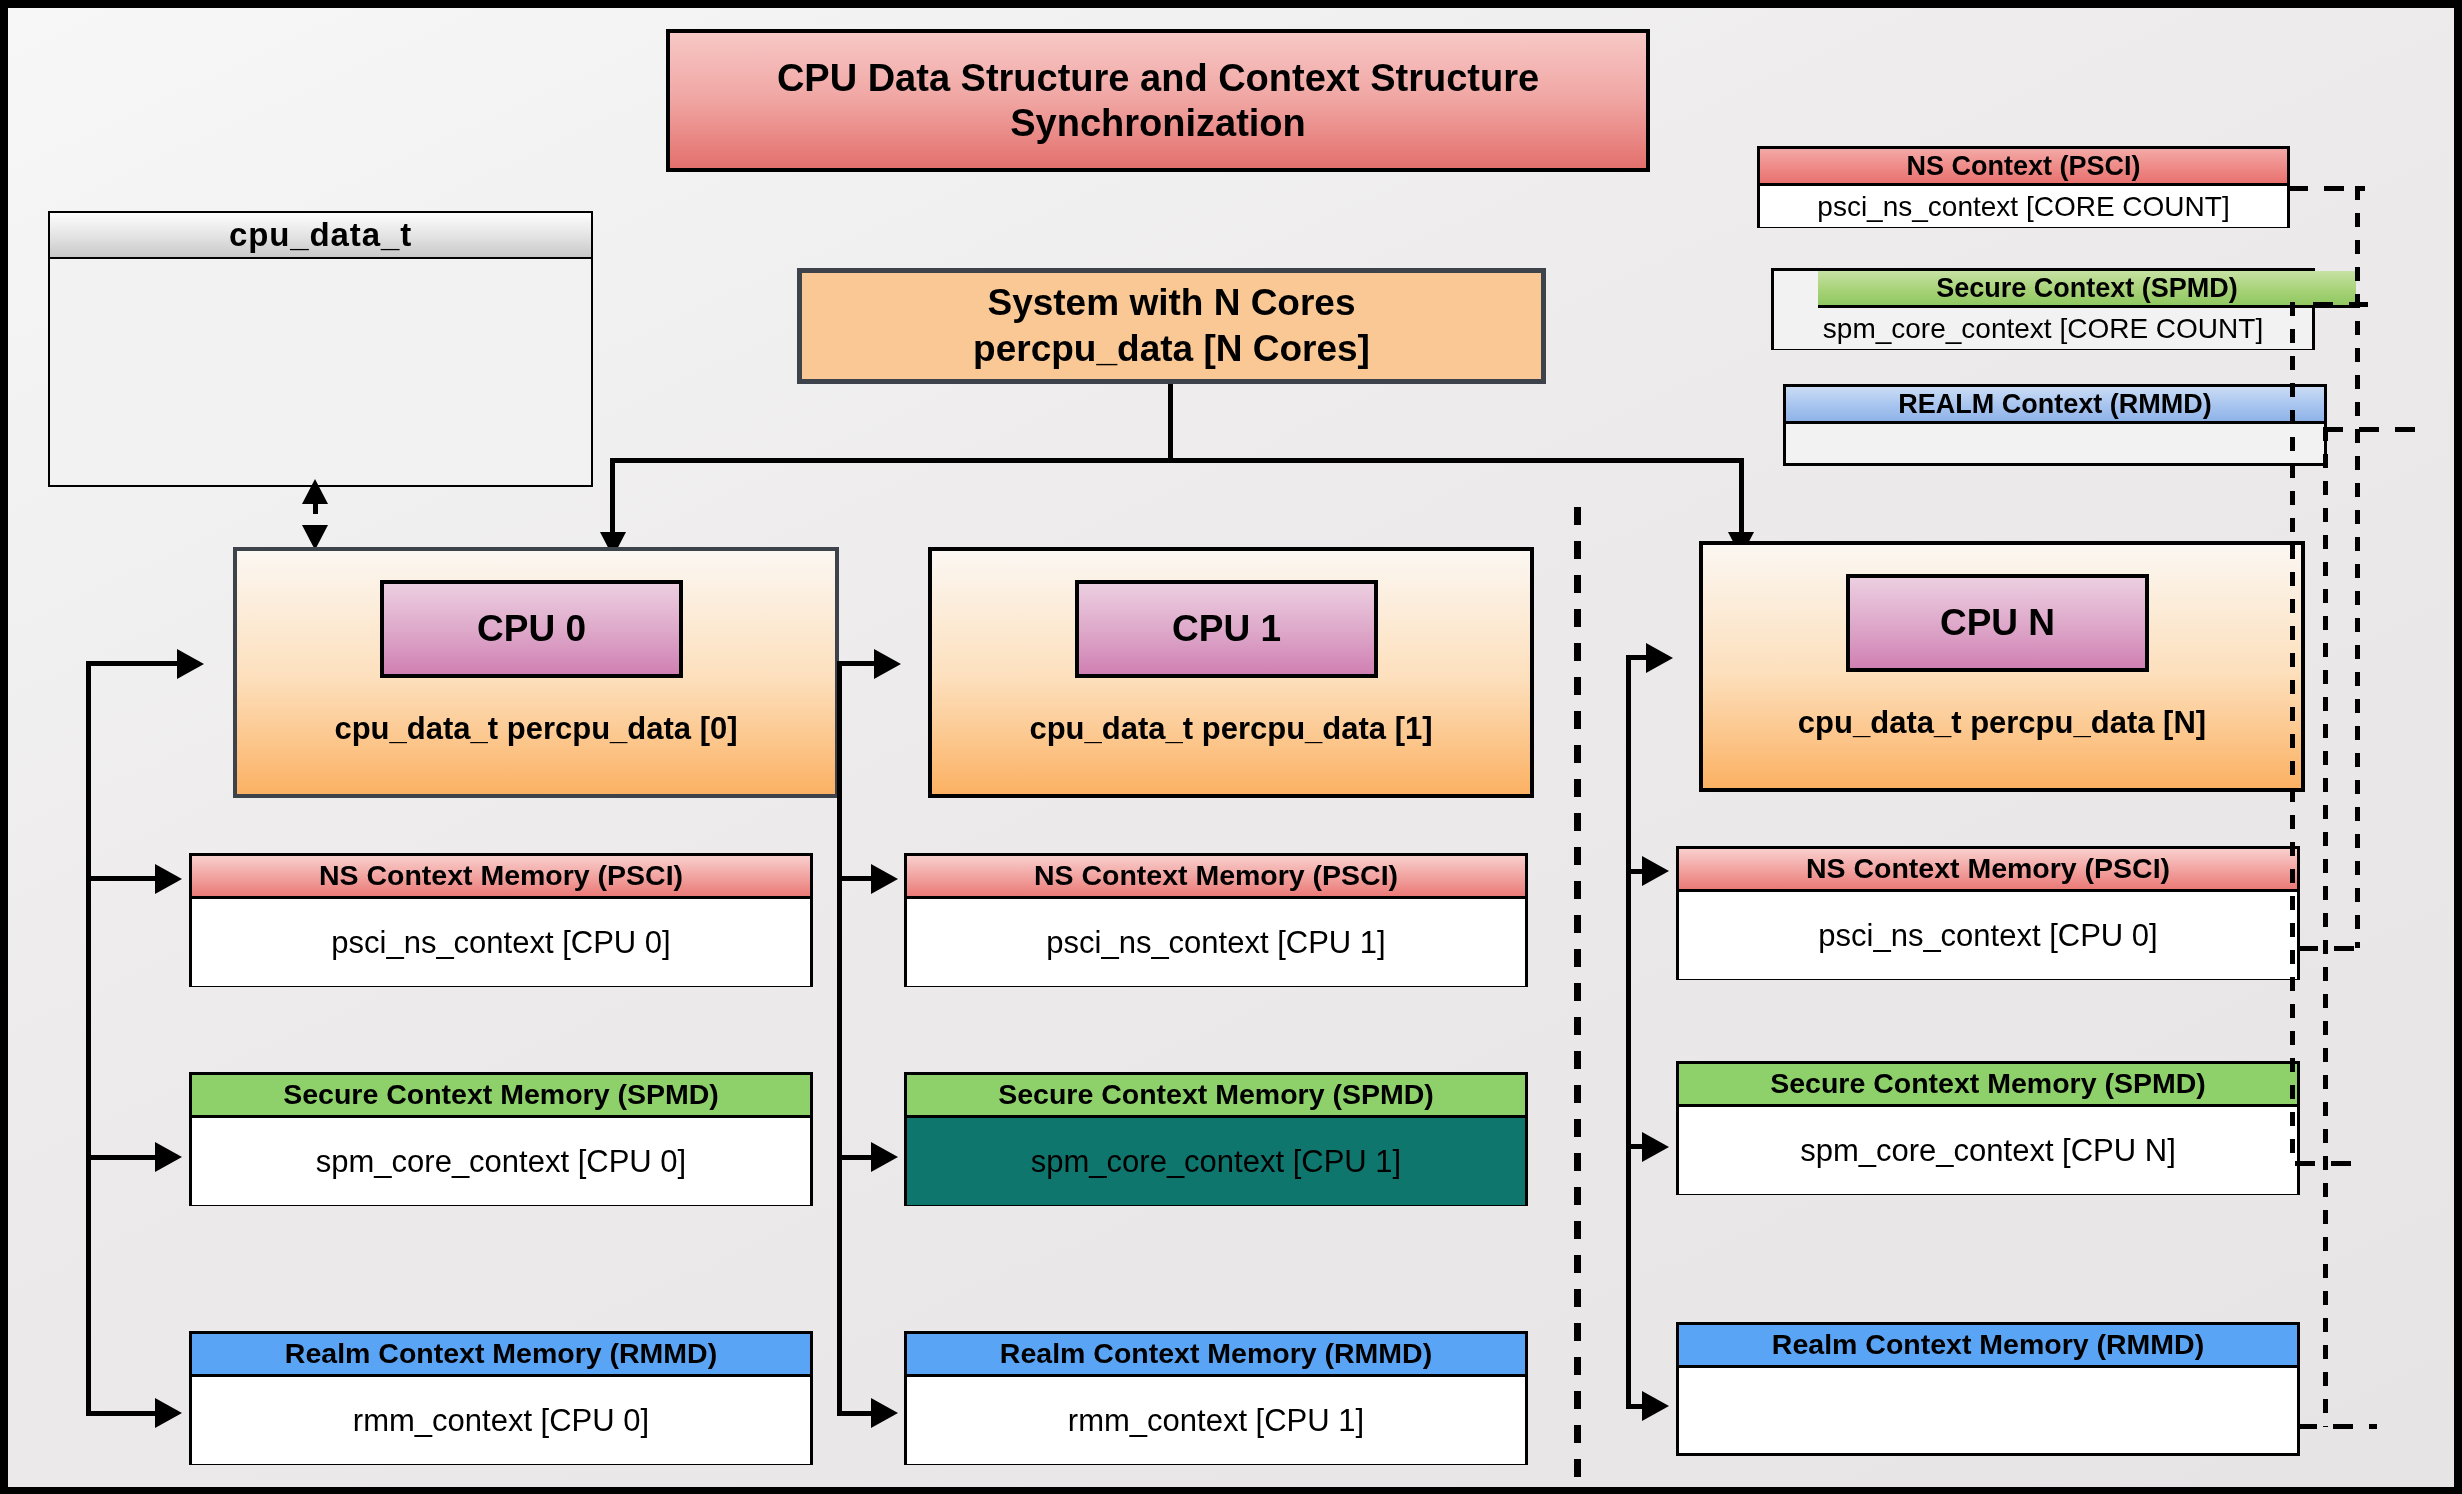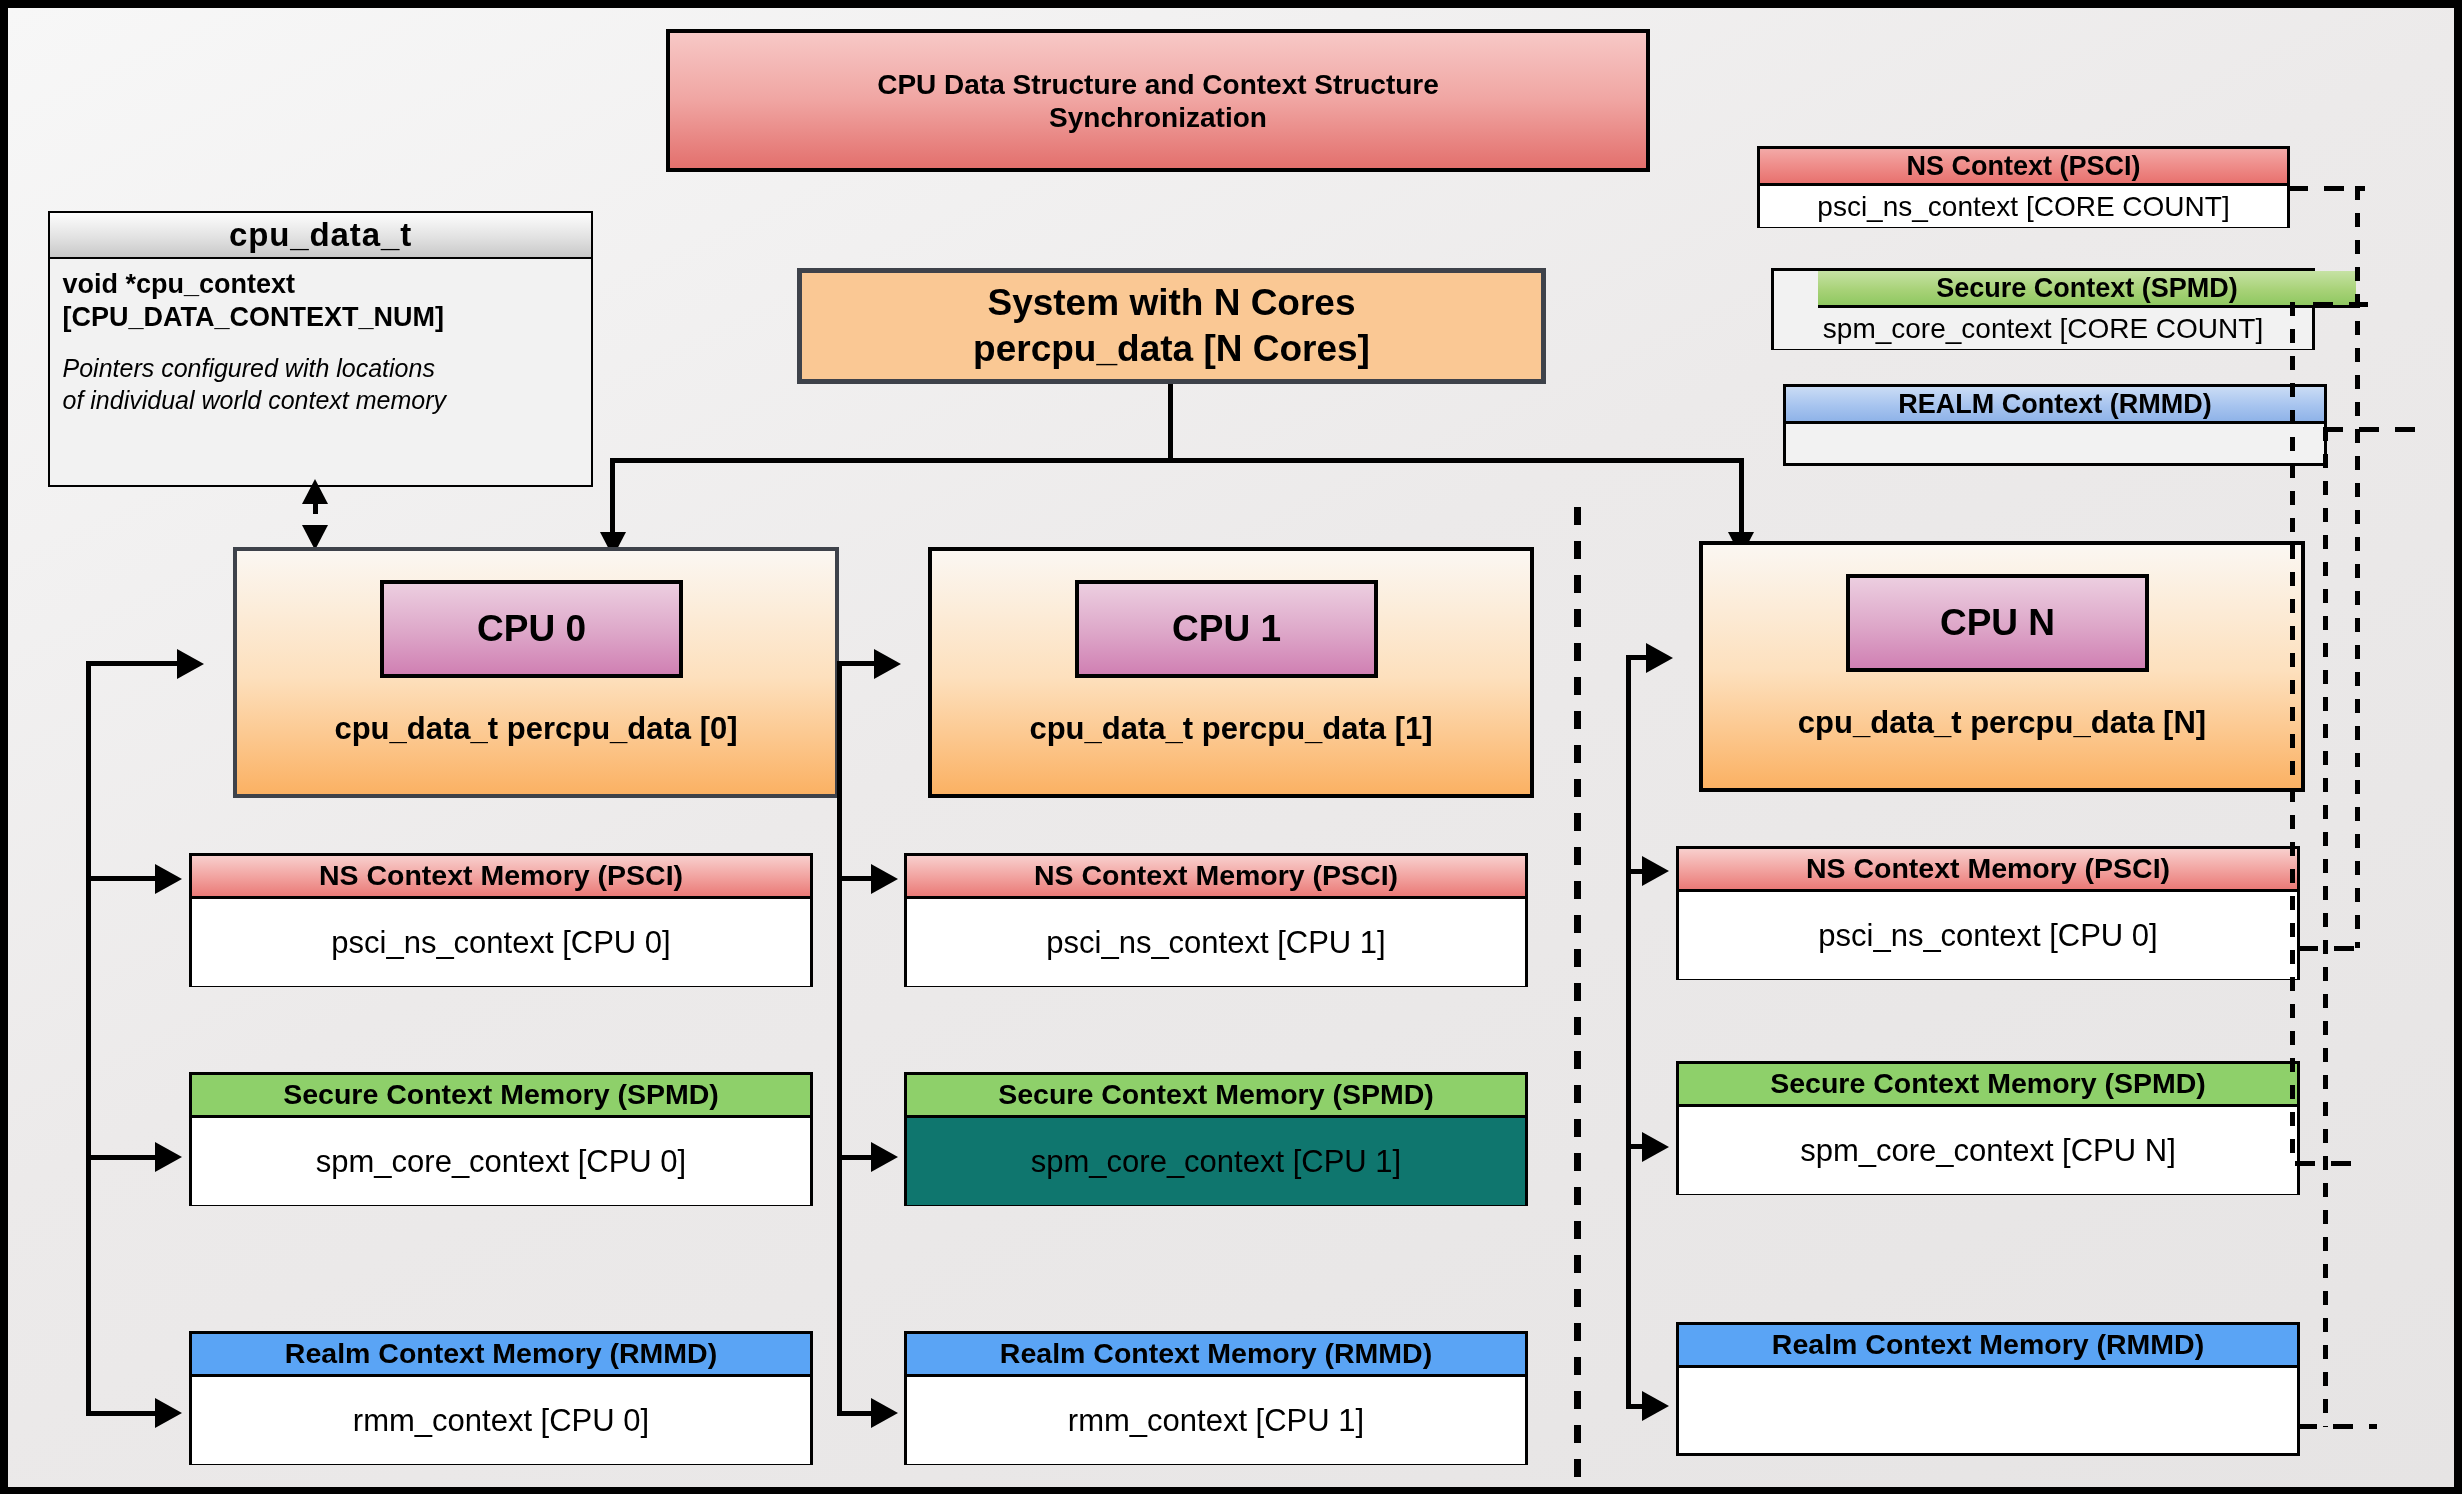--- a/index.html
+++ b/index.html
@@ -85,35 +85,29 @@
   .arrowD{position:absolute;width:0;height:0;
     border-left:13.4px solid transparent;border-right:13.4px solid transparent;border-top:25px solid #000;}
   .arrowU{position:absolute;width:0;height:0;
     border-left:13.4px solid transparent;border-right:13.4px solid transparent;border-bottom:25px solid #000;}
 </style>
 </head>
 <body>
 
 <div id="canvas">
 
-  <div id="title" style="left:658px;top:21.4px;width:984px;height:143px;font-size:28px;">
+  <div id="title" style="left:658px;top:21.4px;width:984px;height:143px;font-size:38px;">
     <div>
       <div>CPU Data Structure and Context Structure</div>
       <div>Synchronization</div>
     </div>
   </div>
 
   <div id="cpudt" style="left:40px;top:203px;width:545px;height:276px;">
     <div class="t">cpu_data_t</div>
-    <div class="c">
-      <div class="l1" style="white-space:pre-line;">void  *cpu_context
-[CPU_DATA_CONTEXT_NUM]</div>
-      <div class="l2" style="white-space:pre-line;">Pointers configured with locations
-of individual world context memory</div>
-    </div>
   </div>
 
   <div class="arrowU" style="left:294px;top:471px;"></div>
   <div class="dashv" style="left:305px;top:492px;height:30px;"></div>
   <div class="arrowD" style="left:294px;top:517px;"></div>
 
   <div class="box" style="left:1749px;top:138px;width:533px;height:82px;">
     <div class="hdr hdr-red" style="height:37px;font-size:27px;">NS Context  (PSCI)</div>
     <div class="body" style="height:41px;font-size:28px;background:#fff;">psci_ns_context [CORE COUNT]</div>
   </div>

